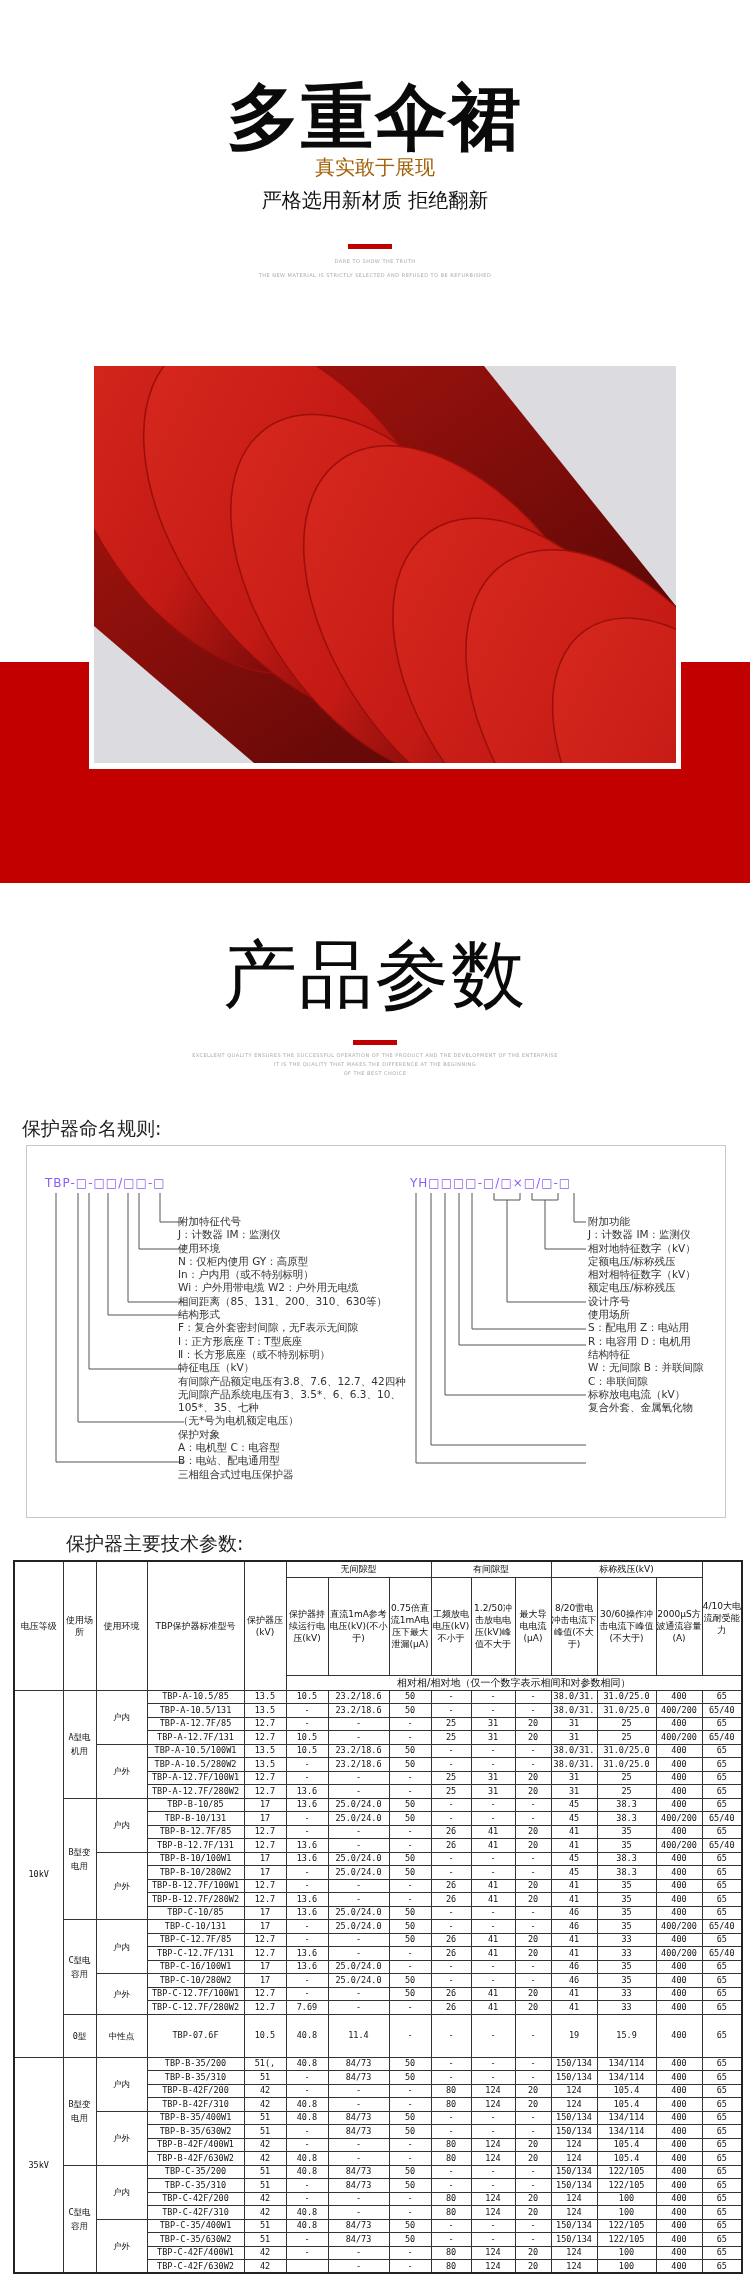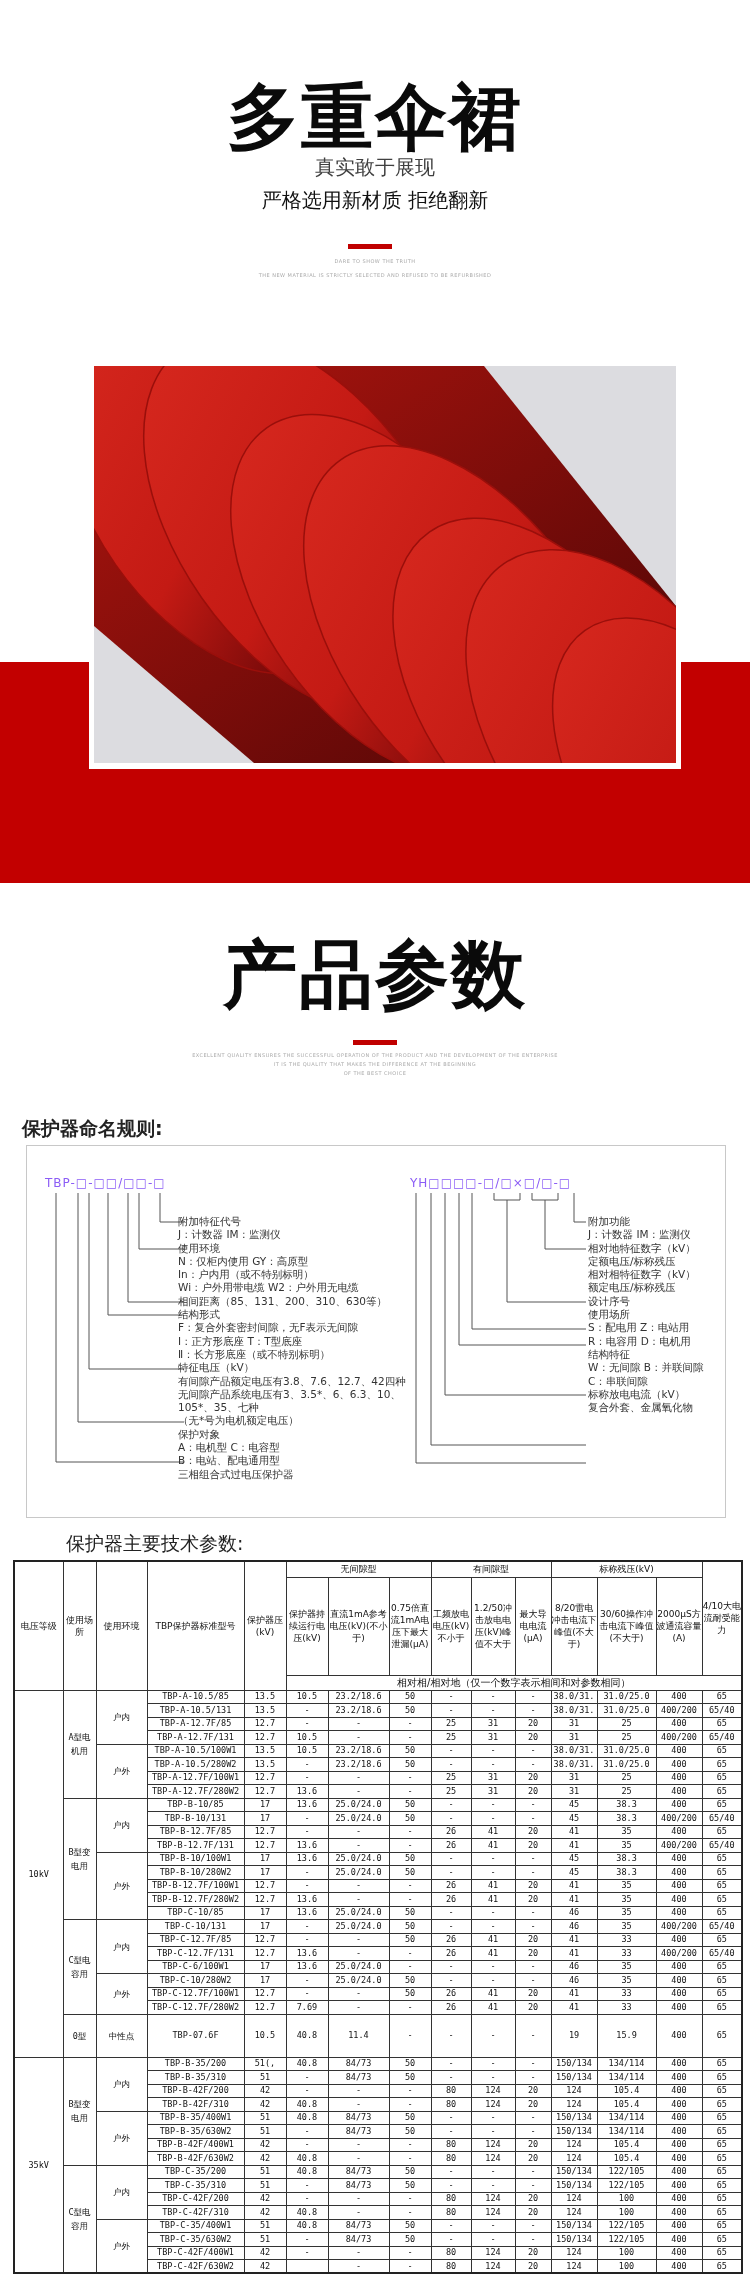--- a/index.html
+++ b/index.html
@@ -2,30 +2,30 @@
 <html><head>
 <meta charset="utf-8">
 <style>
   * { box-sizing: border-box; margin: 0; padding: 0; }
   html, body { width: 750px; background: #ffffff; }
   body { position: relative; height: 2286px; overflow: hidden; font-family: "DejaVu Sans", sans-serif; color: #111; }
   .abs { position: absolute; }
   .center { left: 0; width: 750px; text-align: center; }
 
   .hero-title { top: 74px; font-size: 72px; font-weight: bold; letter-spacing: 2px; line-height: 86px; color: #0a0a0a; }
-  .hero-sub1 { top: 154px; font-size: 20px; line-height: 26px; color: #404040; }
+  .hero-sub1 { top: 154px; font-size: 20px; line-height: 26px; color: #a16207; }
   .hero-sub2 { top: 187px; font-size: 20px; line-height: 26px; color: #111; }
   .red-dash { height: 5px; background: #c00000; }
   .tiny { font-size: 5px; color: #aaa; line-height: 7px; letter-spacing: 0.5px; }
 
   .red-band { left: 0; top: 662px; width: 750px; height: 221px; background: #c20000; }
   .photo-frame { left: 89px; top: 362px; width: 592px; height: 407px; background: #fff; }
   .photo { left: 94px; top: 366px; width: 582px; height: 397px; background: #dcdce0; overflow: hidden; }
 
-  .section-title { top: 930px; font-size: 74px; font-weight: bold; line-height: 88px; letter-spacing: 2px; color: #0a0a0a; }
+  .section-title { top: 930px; font-size: 74px; font-weight: normal; line-height: 88px; letter-spacing: 2px; color: #0a0a0a; }
 
   .label-h { font-size: 19px; color: #222; line-height: 24px; font-family: "DejaVu Sans", sans-serif; }
 
   .naming-box { left: 26px; top: 1145px; width: 700px; height: 373px; border: 1px solid #c8c8c8; background: #fff; }
   .nm-code { font-size: 12px; color: #8b5cf6; letter-spacing: 1px; white-space: nowrap; font-family: "DejaVu Sans", sans-serif; }
   .nm-line { font-size: 10.5px; color: #333; line-height: 13.3px; white-space: nowrap; }
 
   table.spec { position: absolute; left: 13px; top: 1560px; width: 728px; border-collapse: collapse; border: 2px solid #222; table-layout: fixed; font-family: "DejaVu Sans", sans-serif; }
   table.spec td, table.spec th { border: 1px solid #333; font-size: 9px; font-weight: normal; text-align: center; vertical-align: middle; color: #111; padding: 0; line-height: 11px; overflow: hidden; white-space: nowrap; }
   table.spec th { white-space: normal; line-height: 12px; margin-top: 24px; }
@@ -69,21 +69,21 @@
     <ellipse cx="600" cy="420" rx="110" ry="190" transform="rotate(-35 600 420)" fill="url(#shed)" stroke="#9a0f0b" stroke-width="1.5"></ellipse>
   </svg>
 </div>
 
 <div class="abs center section-title">产品参数</div>
 <div class="abs red-dash" style="left:353px; top:1040px; width:44px;"></div>
 <div class="abs center tiny" style="top:1052px;">EXCELLENT QUALITY ENSURES THE SUCCESSFUL OPERATION OF THE PRODUCT AND THE DEVELOPMENT OF THE ENTERPRISE</div>
 <div class="abs center tiny" style="top:1061px;">IT IS THE QUALITY THAT MAKES THE DIFFERENCE AT THE BEGINNING</div>
 <div class="abs center tiny" style="top:1070px;">OF THE BEST CHOICE</div>
 
-<div class="abs label-h" style="left:22px; top:1116px;font-weight:bold;">保护器命名规则:</div>
+<div class="abs label-h" style="left:22px; top:1116px;">保护器命名规则:</div>
 <div class="abs naming-box"></div>
 
 <div class="abs nm-code" style="left:45px; top:1176px;">TBP-□-□□/□□-□</div>
 <svg class="abs" style="left:26px; top:1145px;" width="360" height="373" viewBox="0 0 360 373">
   <g stroke="#555" stroke-width="1" fill="none">
 
     <polyline points="134,48 134,77 158,77"></polyline>
     <polyline points="113,48 113,104 158,104"></polyline>
     <polyline points="102,48 102,157 158,157"></polyline>
     <polyline points="82,48 82,170 158,170"></polyline>
@@ -479,21 +479,21 @@
         <td>-</td>
         <td>26</td>
         <td>41</td>
         <td>20</td>
         <td>41</td>
         <td>33</td>
         <td>400/200</td>
         <td>65/40</td>
       </tr>
       <tr class="drow">
-        <td>TBP-C-6/100W1</td>
+        <td>TBP-C-16/100W1</td>
         <td>17</td>
         <td>13.6</td>
         <td>25.0/24.0</td>
         <td>-</td>
         <td>-</td>
         <td>-</td>
         <td>-</td>
         <td>46</td>
         <td>35</td>
         <td>400</td>

